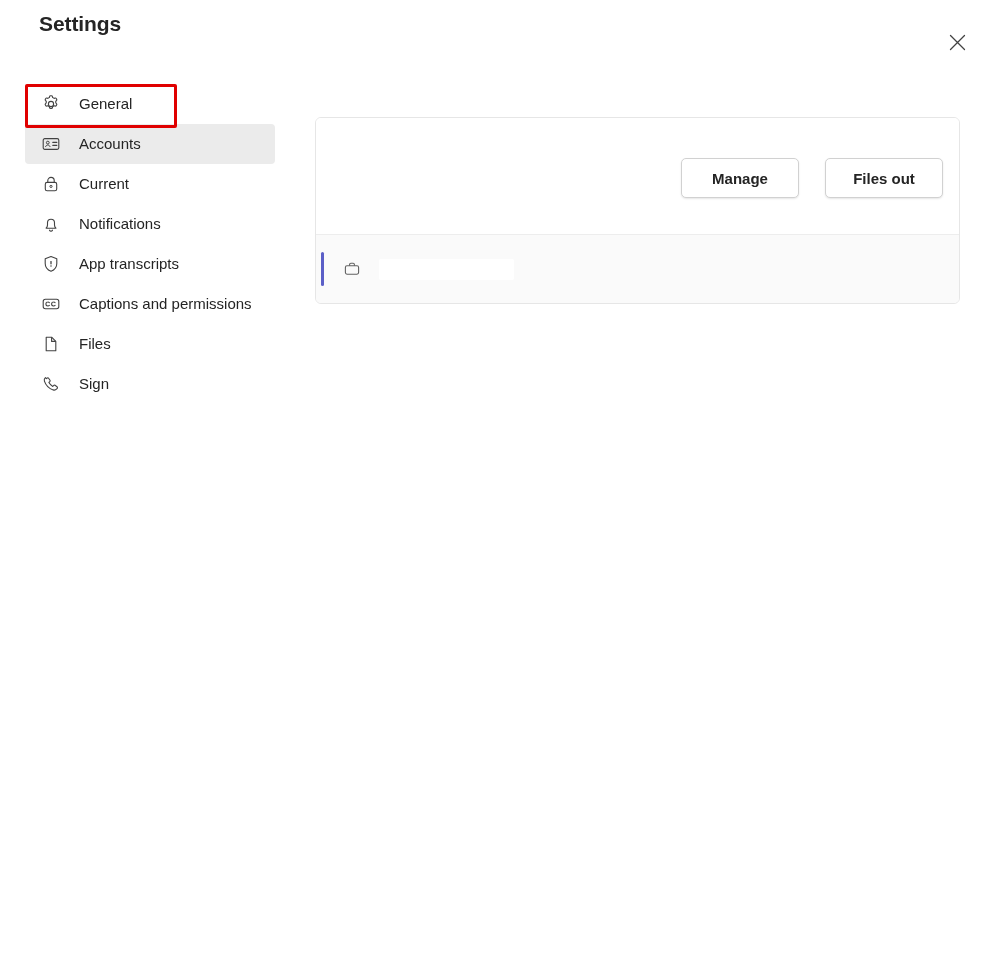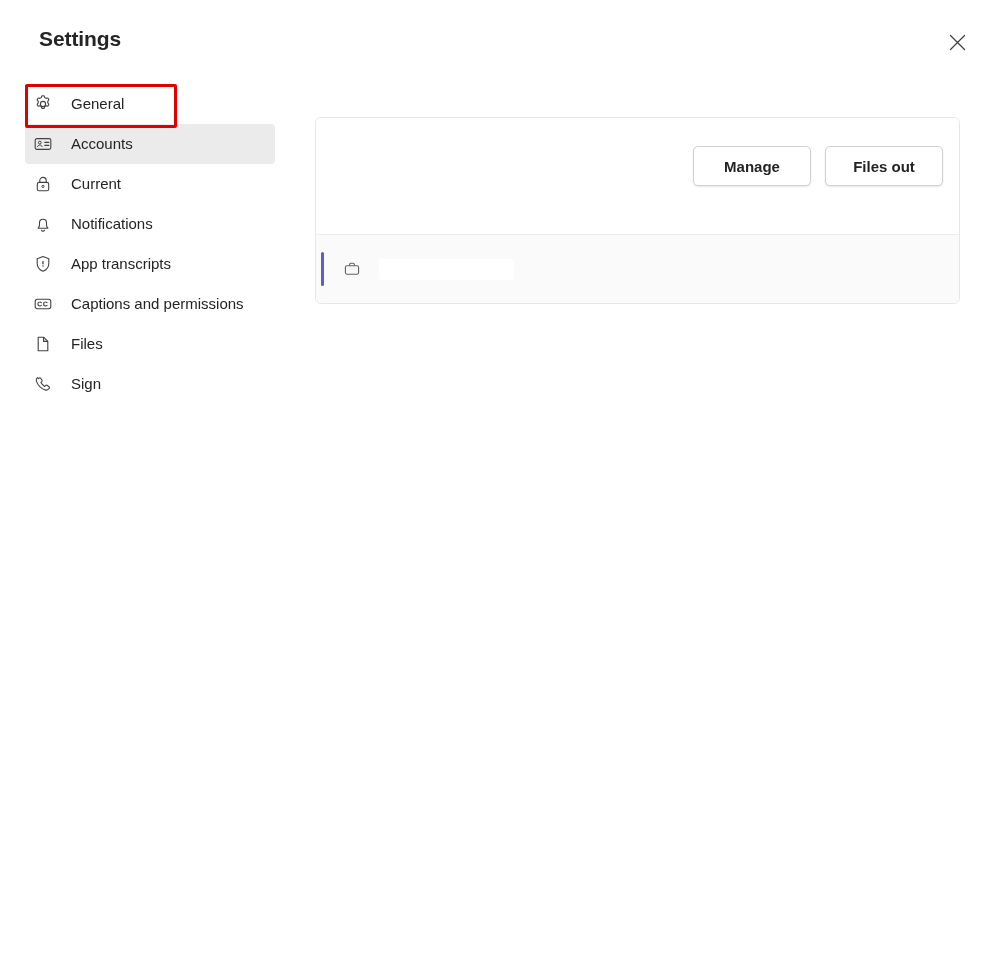--- a/index.html
+++ b/index.html
@@ -19,21 +19,21 @@
   
   #app-header {
     position: absolute;
     top: 0; left: 0;
     width: 995px;
     height: 84px;
   }
   #page-title {
     position: absolute;
     left: 39px;
-    top: 27px;
+    top: 12px;
     font-size: 21px;
     font-weight: bold;
     letter-spacing: -0.1px;
     color: #242424;
   }
   #close-button {
     position: absolute;
     right: 18px;
     top: 22px;
     width: 40px;
@@ -51,21 +51,21 @@
     position: absolute;
     left: 25px;
     top: 84px;
     width: 250px;
   }
   .nav-item {
     position: relative;
     height: 40px;
     display: flex;
     align-items: center;
-    padding-left: 8px;
+    padding-left: 16px;
     border-radius: 4px;
     box-sizing: border-box;
     cursor: pointer;
     color: #242424;
   }
   .nav-item.selected {
     background: #ebebeb;
     align-items: center;
   }
   .nav-icon {
@@ -123,23 +123,23 @@
     background: #ffffff;
   }
   #card-actions-row {
     height: 116px;
     position: relative;
     background: #ffffff;
   }
   #card-buttons {
     position: absolute;
     right: 16px;
-    top: 28px;
-    display: flex;
-    gap: 14px;
+    top: 40px;
+    display: flex;
+    gap: 26px;
     border-radius: 13px;
   }
   .card-button {
     min-width: 118px;
     height: 40px;
     padding: 0 18px;
     background: #ffffff;
     border: 1px solid #d1d1d1;
     border-radius: 5px;
     box-shadow: 0 1px 2px rgba(0,0,0,0.10);

